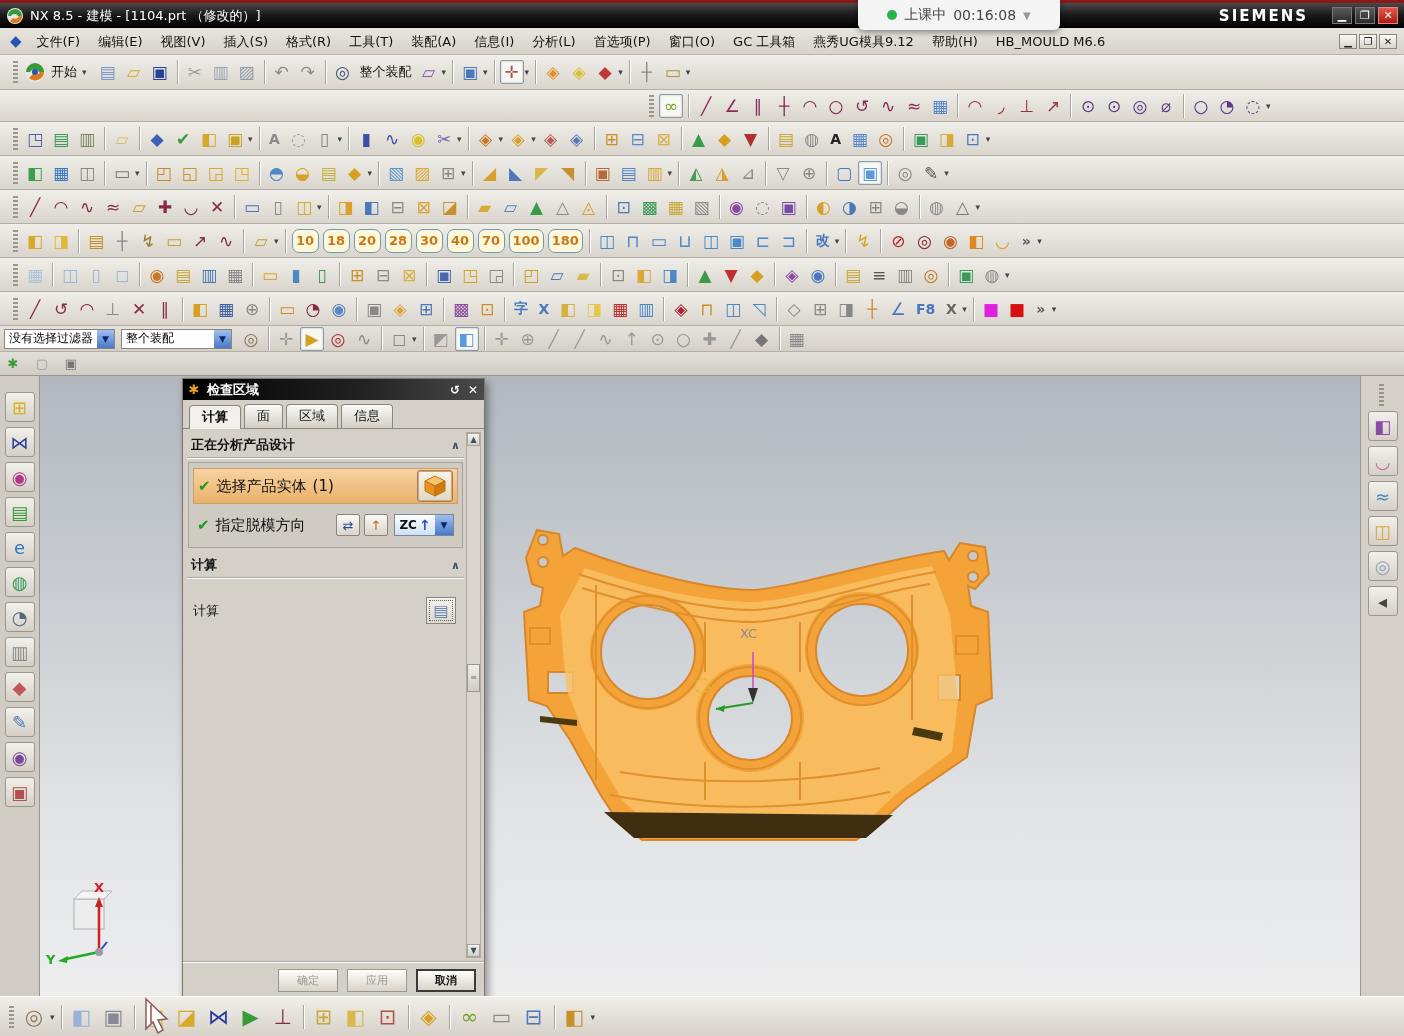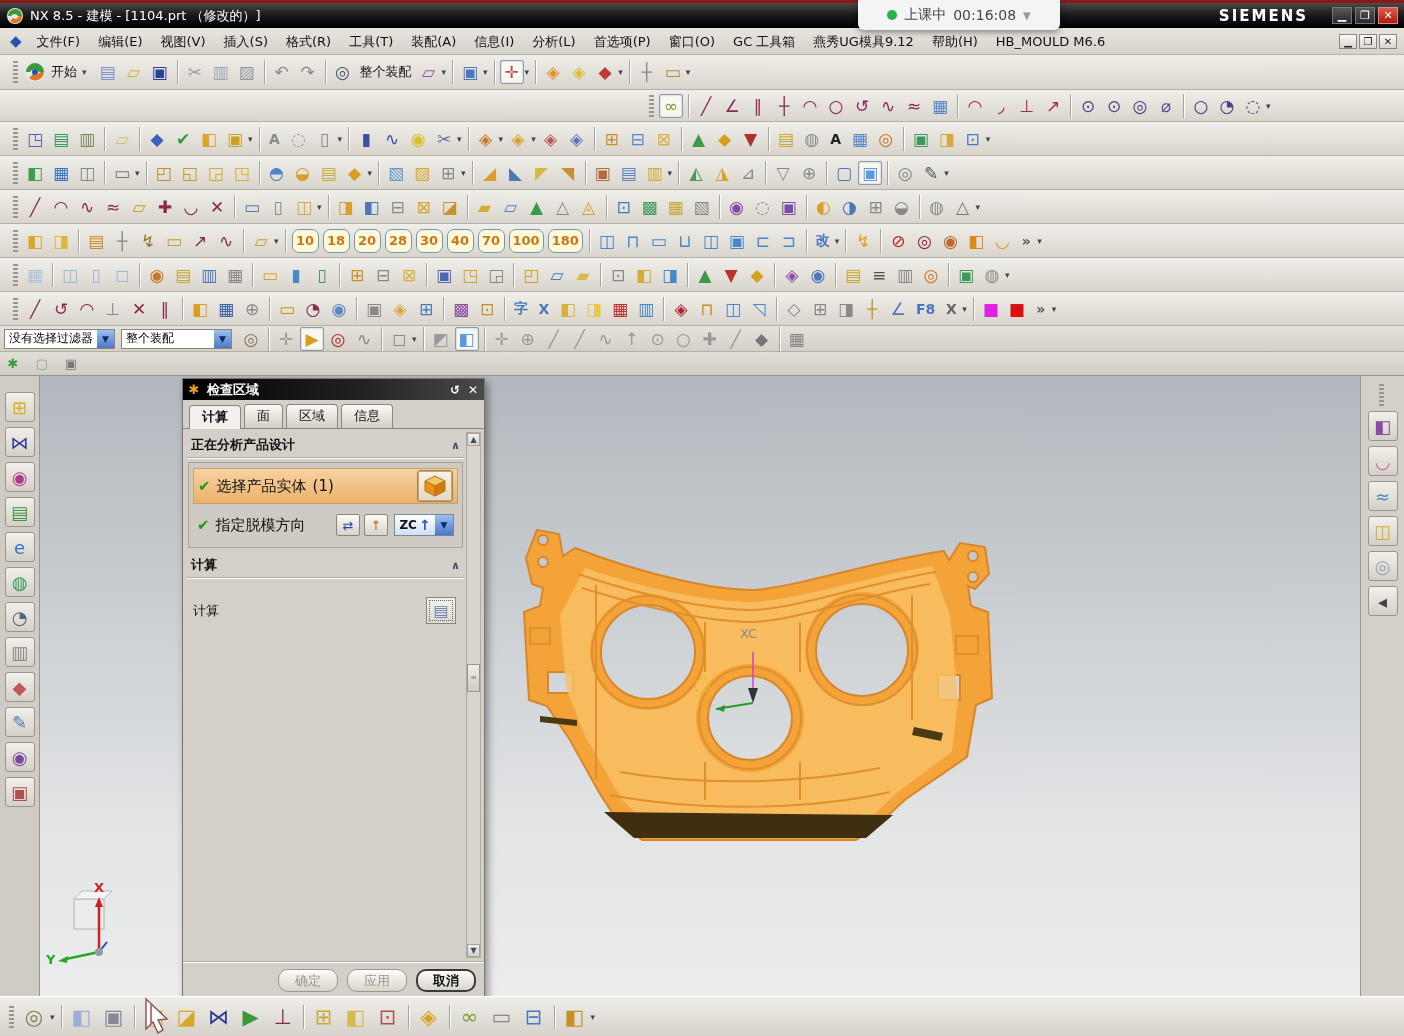--- a/index.html
+++ b/index.html
@@ -141,22 +141,22 @@
   .dlg-scroll { position:absolute; right:3px; top:3px; bottom:3px; width:15px; background:#d9d5cd;
     border:1px solid #b0aca4; }
   .scr-arrow { position:absolute; left:0; width:13px; height:13px; font-size:8px; color:#3a506a;
     display:flex; align-items:center; justify-content:center; background:linear-gradient(#f4f2ec,#d4d0c8);
     border:1px solid #a8a49c; }
   .scr-arrow.up { top:0; } .scr-arrow.down { bottom:0; }
   .scr-thumb { position:absolute; left:0; top:44%; width:13px; height:28px;
     background:linear-gradient(#f0eee8,#d0ccc4); border:1px solid #9a968e; display:flex; align-items:center;
     justify-content:center; font-size:8px; color:#777; }
   .dlg-buttons { border-top:2px groove #fff; padding:6px 8px; display:flex; justify-content:flex-end; gap:9px; }
-  .btn { width:60px; height:23px; font-size:13px; display:flex; align-items:center; justify-content:center;
-    background:linear-gradient(#fdfdfb,#d8d4ca); border:1px solid #9a968e; border-radius:10px; color:#111; }
+  .btn { width:60px; height:23px; font-size:11px; display:flex; align-items:center; justify-content:center;
+    background:linear-gradient(#fdfdfb,#d8d4ca); border:1px solid #9a968e; border-radius:0; color:#111; }
   .btn.disabled { color:#9a968e; }
   .btn.default { border:2px solid #3a3a3a; font-weight:bold; }
 </style>
 </head>
 <body>
 
 <div class="titlebar">
   <svg width="18" height="18" viewBox="0 0 18 18">
     <circle cx="9" cy="9" r="8" fill="#e8e8e8"></circle>
     <path d="M2,9 A7,7 0 0 1 16,9 L12,9 A4,4 0 0 0 5,9 Z" fill="#3a9a3a"></path>

